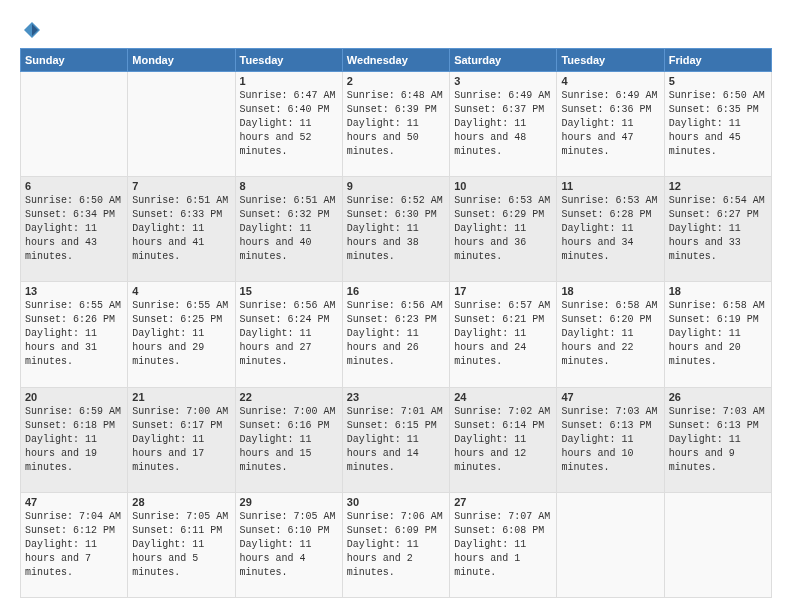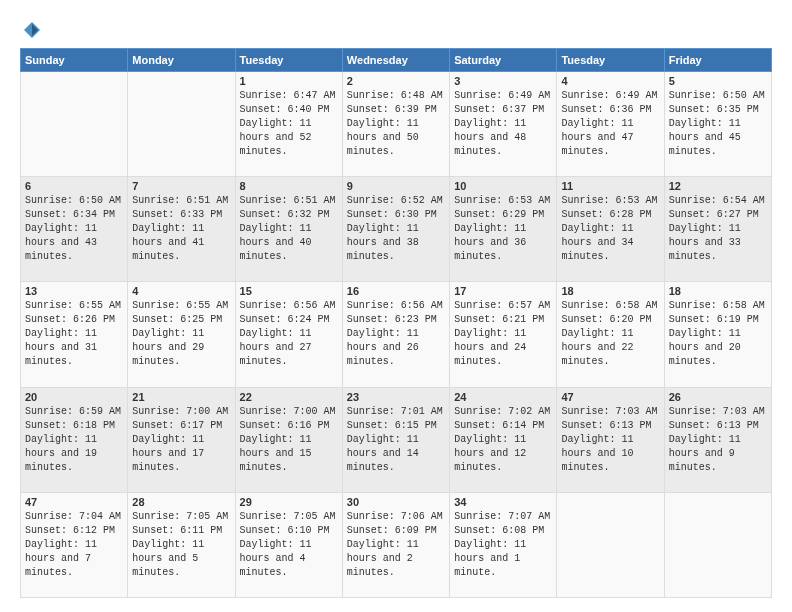--- a/index.html
+++ b/index.html
@@ -264,21 +264,21 @@
           </td>
           <td>
             <span class="day-number">29</span>
             <div class="day-info">Sunrise: 7:05 AM<br>Sunset: 6:10 PM<br>Daylight: 11 hours and 4 minutes.</div>
           </td>
           <td>
             <span class="day-number">30</span>
             <div class="day-info">Sunrise: 7:06 AM<br>Sunset: 6:09 PM<br>Daylight: 11 hours and 2 minutes.</div>
           </td>
           <td>
-            <span class="day-number">34</span>
+            <span class="day-number">27</span>
             <div class="day-info">Sunrise: 7:07 AM<br>Sunset: 6:08 PM<br>Daylight: 11 hours and 1 minute.</div>
           </td>
           <td></td>
           <td></td>
         </tr>
       </tbody>
   </table>
 </div>
 
 </body></html>

